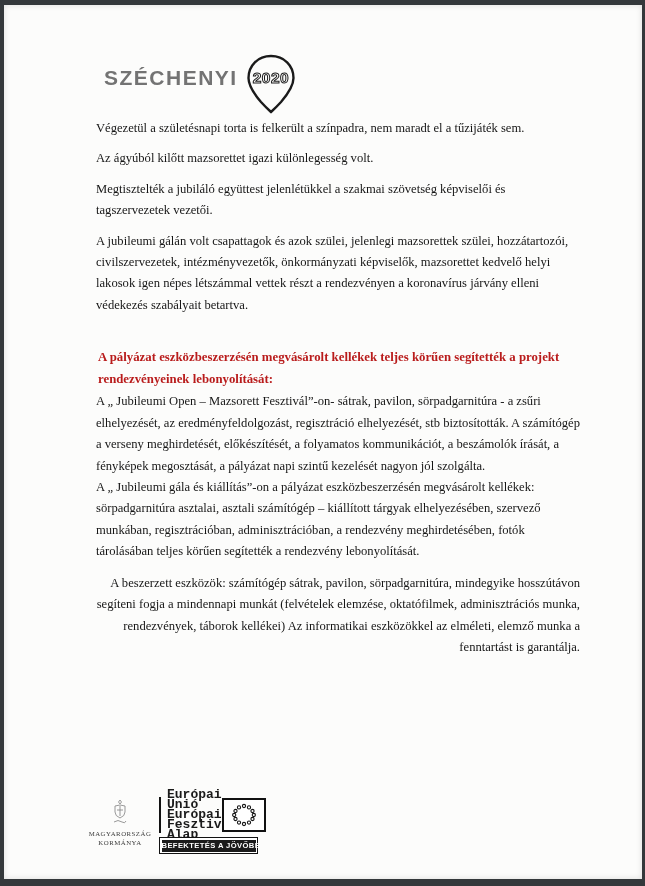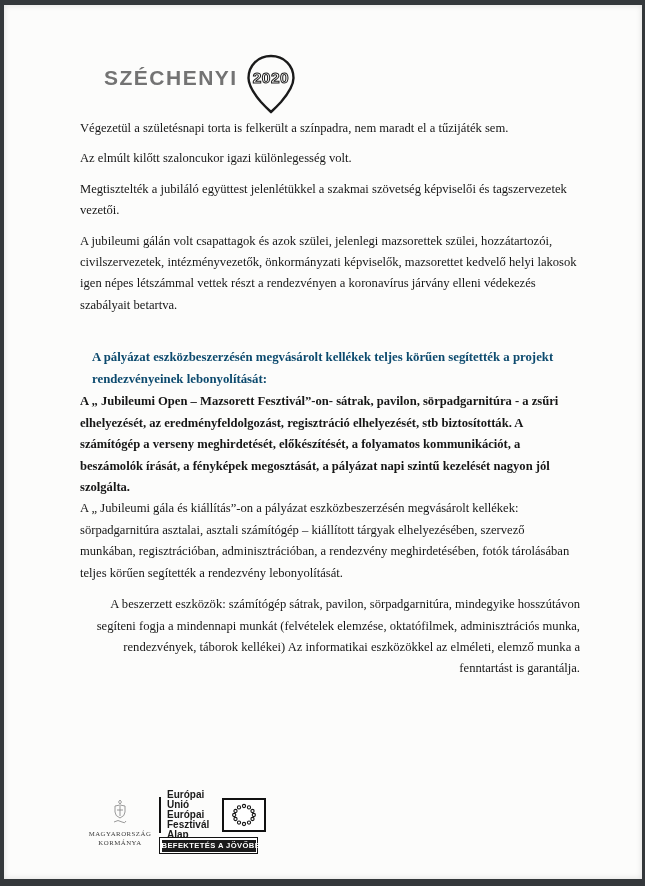--- a/index.html
+++ b/index.html
@@ -37,28 +37,28 @@
   
   .content {
     position: absolute;
     left: 76px; top: 113px;
     width: 500px;
     font-size: 12.6px;
     line-height: 21.4px;
     color: #161616;
     text-align: left;
   }
-  .content p { margin: 0 0 9px 0; }
-  .content p.nogap { margin-bottom: 0; font-weight: bold; }
+  .content p { margin: 0 0 9px 16px; }
+  .content p.nogap { margin-bottom: 0; }
   .content h2.heading {
     font-size: 12.8px;
     line-height: 21.6px;
     font-weight: bold;
-    margin: 31px 0 1px 12px;
-    color: #0c4a6e;
+    margin: 31px 0 1px 18px;
+    color: #b91c1c;
   }
   .content p.lastpara { margin-top: 10px; text-align: right; }
 
   
   .footer {
     position: absolute;
     left: 84px; top: 792px;
     display: flex;
     align-items: flex-start;
   }
@@ -80,23 +80,23 @@
   .eu-wrap { display: flex; flex-direction: column; }
   .eu-row {
     display: flex;
     align-items: center;
     border-left: 2px solid #111;
     padding-left: 6px;
     height: 36px;
   }
   .eu-text {
     width: 48px;
-    font-family: Liberation Sans, sans-serif;
+    font-family: Liberation Mono, monospace;
     font-weight: bold;
-    font-size: 10px;
+    font-size: 13px;
     line-height: 10px;
     color: #1a1a1a;
   }
   .eu-flag {
     width: 44px; height: 34px;
     border: 2px solid #111;
     box-sizing: border-box;
     margin-left: 7px;
     display: flex;
     align-items: center;
@@ -132,21 +132,21 @@
   <div class="logo">
     <span class="logo-text">SZÉCHENYI</span>
     <svg class="pin-svg" width="56" height="62" viewBox="0 0 56 62">
       <path d="M28 3 C15 3 5.5 12.5 5.5 25 C5.5 33 12 42 18 49 C23 54.5 28 59 28 59 C28 59 33 54.5 38 49 C44 42 50.5 33 50.5 25 C50.5 12.5 41 3 28 3 Z" fill="none" stroke="#1a1a1a" stroke-width="2.4"></path>
       <text x="28" y="30" text-anchor="middle" font-family="Liberation Sans, sans-serif" font-size="15.5" font-weight="bold" letter-spacing="0.5" fill="none" stroke="#1a1a1a" stroke-width="1">2020</text>
     </svg>
   </div>
 
   <div class="content">
     <p>Végezetül a születésnapi torta is felkerült a színpadra, nem maradt el a tűzijáték sem.</p>
-    <p>Az elmúlt kilőtt szaloncukor igazi különlegesség volt.</p>
+    <p>Az ágyúból kilőtt mazsorettet igazi különlegesség volt.</p>
     <p>Megtisztelték a jubiláló együttest jelenlétükkel a szakmai szövetség képviselői és tagszervezetek vezetői.</p>
     <p>A jubileumi gálán volt csapattagok és azok szülei, jelenlegi mazsorettek szülei, hozzátartozói, civilszervezetek, intézményvezetők, önkormányzati képviselők, mazsorettet kedvelő helyi lakosok igen népes létszámmal vettek részt a rendezvényen a koronavírus járvány elleni védekezés szabályait betartva.</p>
     <h2 class="heading">A pályázat eszközbeszerzésén megvásárolt kellékek teljes körűen segítették a projekt rendezvényeinek lebonyolítását:</h2>
     <p class="nogap">A „ Jubileumi Open – Mazsorett Fesztivál”-on- sátrak, pavilon, sörpadgarnitúra -  a zsűri elhelyezését, az eredményfeldolgozást, regisztráció elhelyezését, stb biztosították. A számítógép a verseny meghirdetését, előkészítését, a folyamatos kommunikációt, a beszámolók írását, a fényképek megosztását, a pályázat napi szintű kezelését nagyon jól szolgálta.</p>
     <p>A „ Jubileumi gála és kiállítás”-on  a pályázat eszközbeszerzésén megvásárolt kellékek: sörpadgarnitúra asztalai, asztali számítógép – kiállított tárgyak elhelyezésében, szervező munkában, regisztrációban, adminisztrációban, a rendezvény meghirdetésében, fotók tárolásában teljes körűen segítették a rendezvény lebonyolítását.</p>
     <p class="lastpara">A beszerzett eszközök: számítógép sátrak, pavilon, sörpadgarnitúra, mindegyike hosszútávon segíteni fogja a mindennapi munkát  (felvételek elemzése, oktatófilmek, adminisztrációs munka, rendezvények, táborok kellékei) Az informatikai eszközökkel az elméleti, elemző munka a fenntartást is garantálja.</p>
   </div>
 
   <div class="footer">
 

